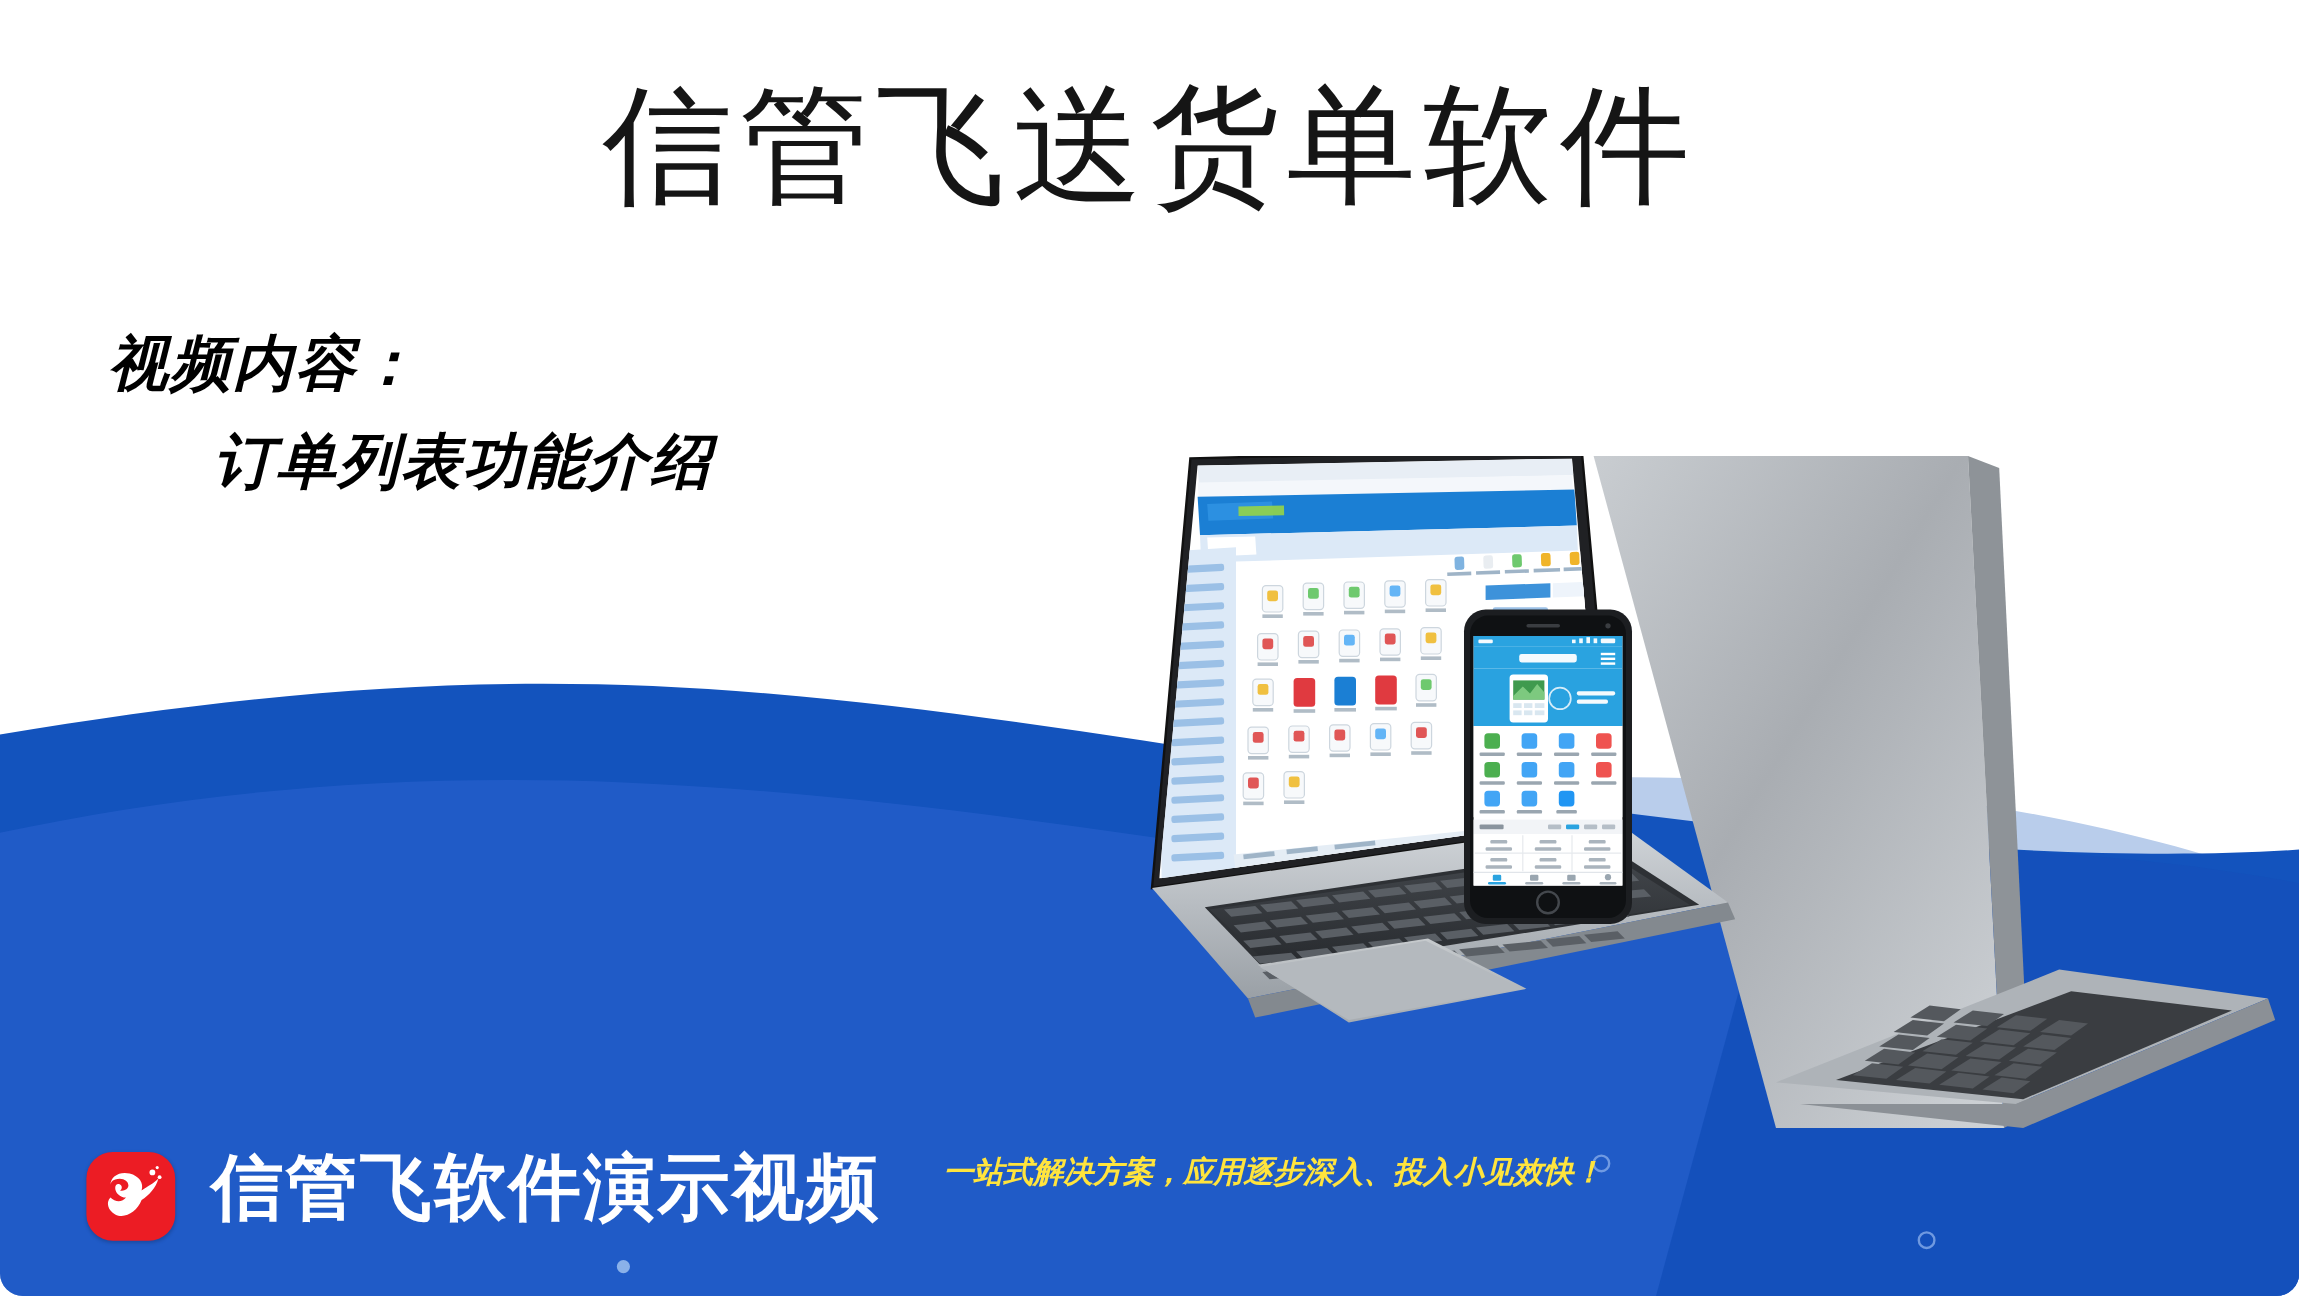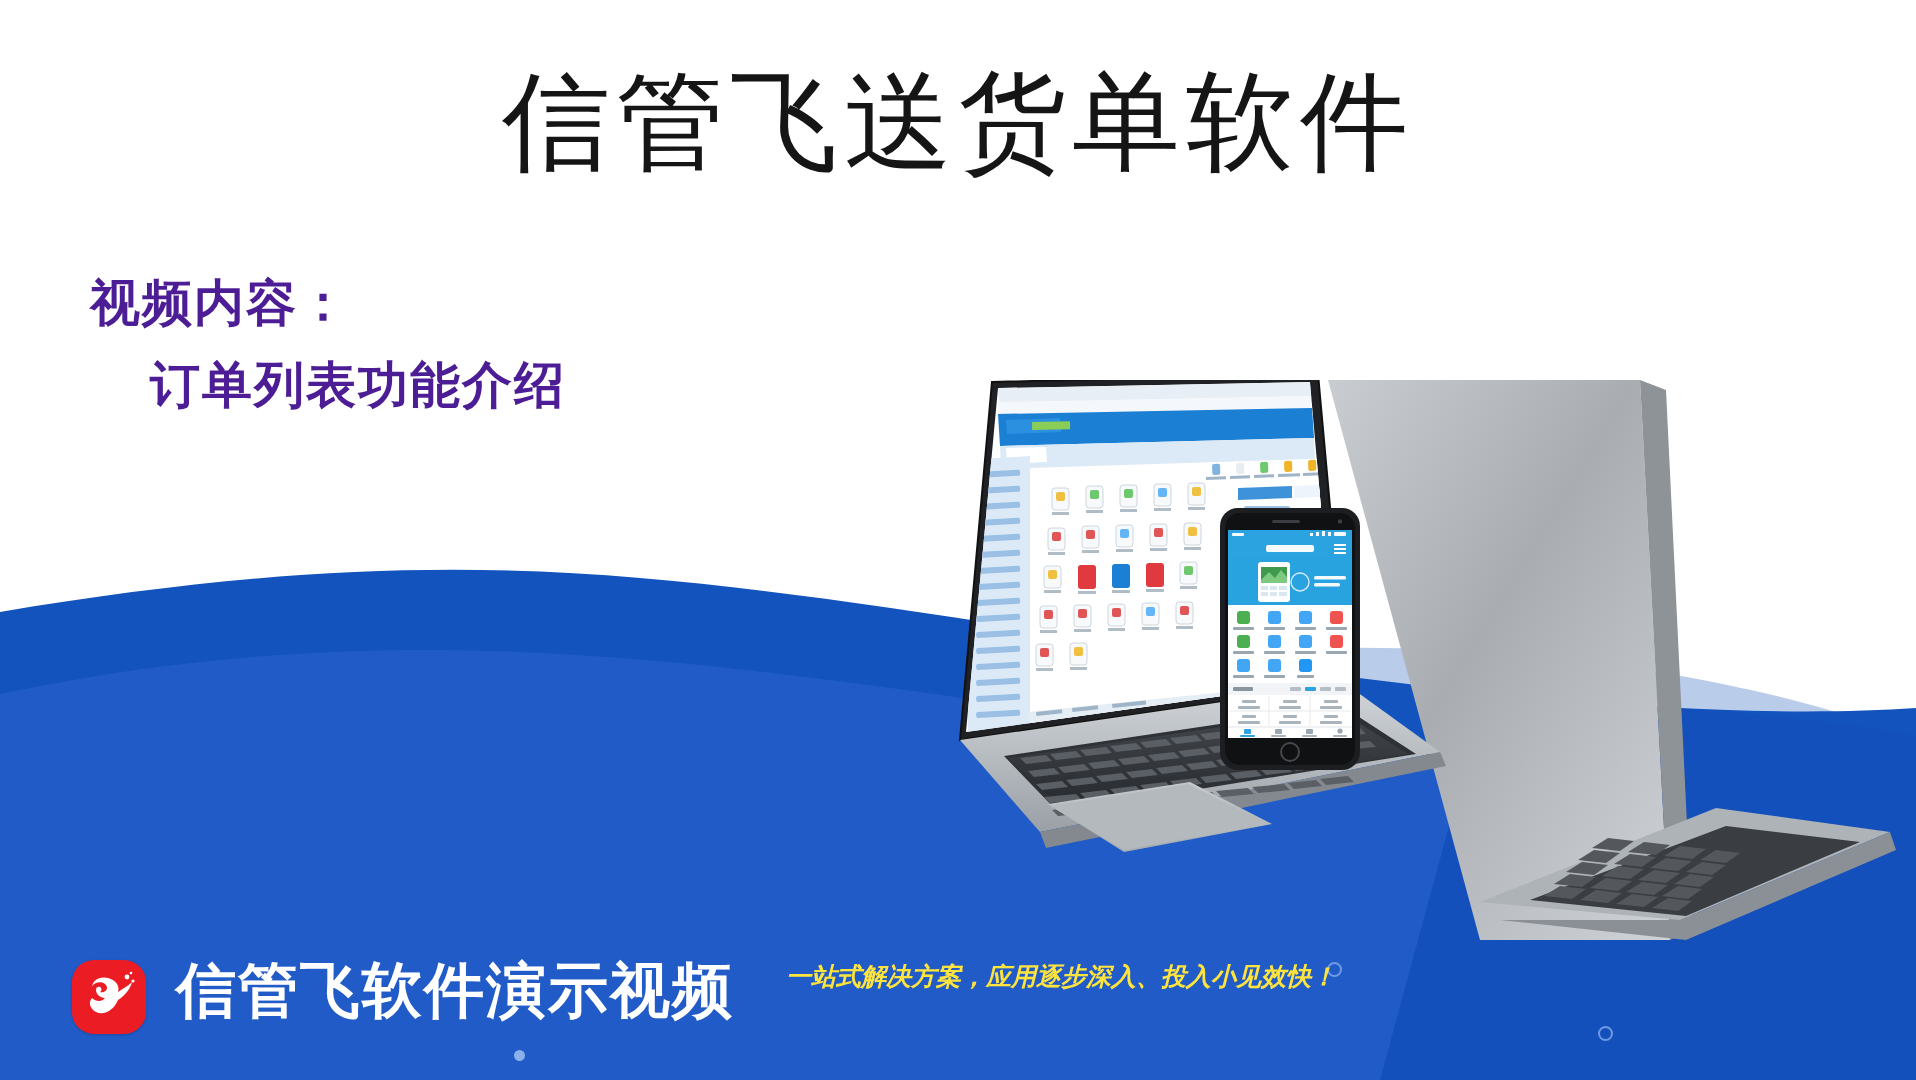--- a/index.html
+++ b/index.html
@@ -2,44 +2,44 @@
 <html><head>
 <meta charset="utf-8">
 <style>
   html,body{margin:0;padding:0;}
   body{
     width:1916px;height:1080px;overflow:hidden;
     background:#ffffff;
     font-family:"Liberation Sans","DejaVu Sans",sans-serif;
     position:relative;
   }
-  #slide{position:absolute;inset:0;overflow:hidden;background:#fff;}
+  #slide{position:absolute;inset:0;overflow:hidden;background:#fff;border-radius:19px;}
 
   
   .wave-layer{position:absolute;left:0;top:0;width:1916px;height:1080px;}
   .wave-layer svg{display:block;}
 
   
   .title{
     position:absolute;left:0;top:62px;width:1916px;text-align:center;
     font-family:"DejaVu Serif","Liberation Serif",serif;
     font-size:108px;line-height:1.12;color:#151515;
     letter-spacing:6px;font-weight:400;
     white-space:nowrap;
   }
 
   
   .subtitle-block{
     position:absolute;left:90px;top:278px;
     font-family:"DejaVu Sans","Liberation Sans",sans-serif;
-    color:#4c1d95;font-weight:700;
+    color:#000000;font-style:italic;font-weight:700;
     letter-spacing:2px;
   }
   .sub-l1{font-size:50px;line-height:1.0;}
-  .sub-l2{font-size:50px;line-height:1.0;margin-top:32px;margin-left:60px;}
+  .sub-l2{font-size:50px;line-height:1.0;margin-top:32px;margin-left:88px;}
 
   
   .footer{
     position:absolute;left:0;bottom:0;width:1916px;height:200px;
     display:flex;align-items:center;
   }
   .brand-row{
     position:absolute;left:72px;bottom:40px;
     display:flex;align-items:flex-start;gap:12px;
   }

